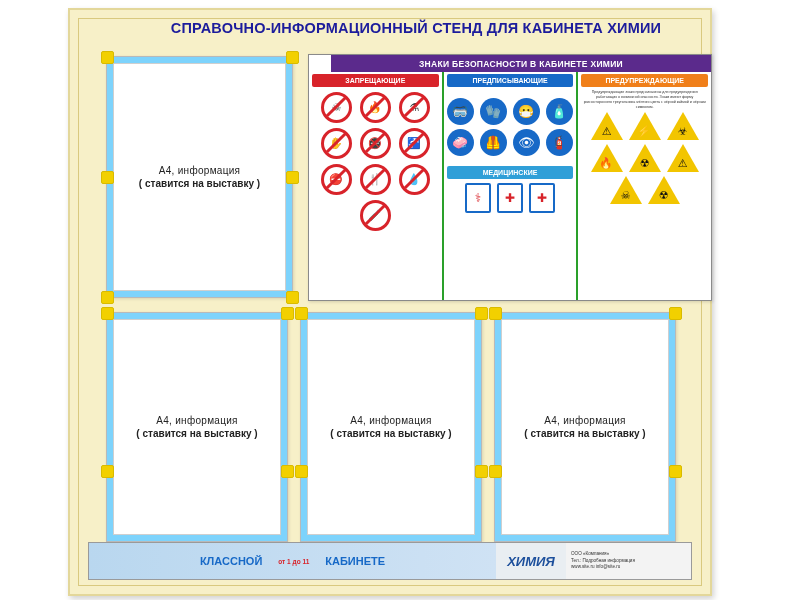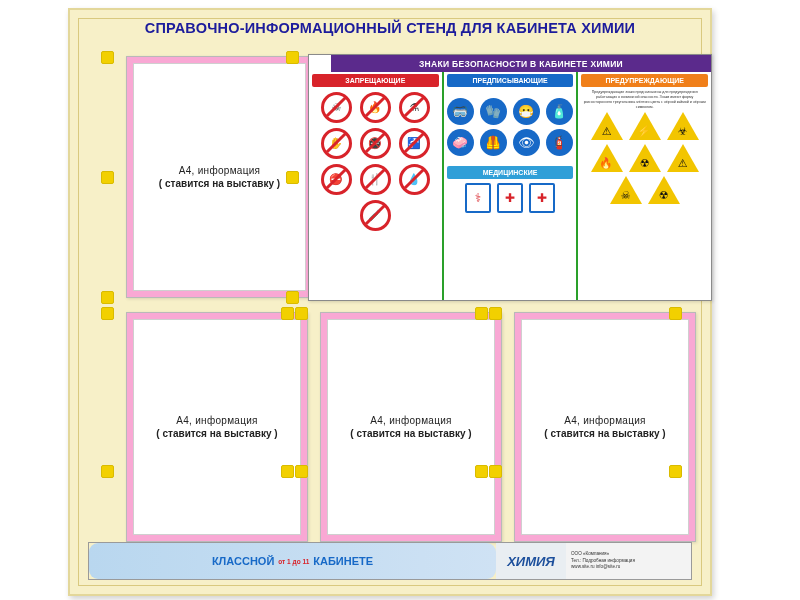--- a/index.html
+++ b/index.html
@@ -22,29 +22,29 @@
     position:absolute;left:8px;top:8px;right:8px;bottom:8px;
     border:1px solid #d9c97f;
   }
 
   .title{
     position:absolute;left:0;top:10px;width:100%;
     text-align:center;
     font-size:14.5px;font-weight:bold;color:#1c1c9c;
     letter-spacing:.2px;
     font-family:"Liberation Sans", sans-serif;
+    padding-left:26px;
   }
 
   
   .pocket{
     position:absolute;
-    background:#f9a8d4;
+    background:#7dd3fc;
     border:1px solid #b9b9b9;
     box-shadow:1px 1px 3px rgba(0,0,0,.12);
-    margin-left:20px;
   }
   .pocket .sheet{
     position:absolute;left:6px;top:6px;right:6px;bottom:6px;
     background:#fff;border:1px solid #cfcfcf;
     display:flex;flex-direction:column;align-items:center;justify-content:center;
     text-align:center;
   }
   .pocket .sheet .l1{font-size:10px;color:#222;letter-spacing:.3px;}
   .pocket .sheet .l2{font-size:10px;color:#222;margin-top:2px;font-weight:bold;}
 
@@ -117,22 +117,22 @@
     display:flex;align-items:stretch;border:1px solid #9a9a9a;
   }
   .strip .s1{
     flex:0 0 175px;background:#c38fb5;color:#ffffff;
     display:flex;align-items:center;justify-content:center;
     font-size:23px;font-weight:bold;letter-spacing:2px;
     text-shadow:1px 1px 0 #7a3f6a;
   }
   .strip .s2{
     flex:1;background:linear-gradient(90deg,#b9d7ef,#cfe2f4);
-    display:flex;align-items:center;justify-content:center;gap:4px;
-    font-size:11px;font-weight:bold;color:#1769c7;border-radius:9px;
+    display:flex;align-items:center;justify-content:center;gap:16px;
+    font-size:11px;font-weight:bold;color:#1769c7;
   }
   .strip .s2 .sm{font-size:6.5px;color:#d8232a;}
   .strip .s3{
     flex:0 0 70px;background:#e9eef2;display:flex;align-items:center;justify-content:center;
     font-size:13px;font-weight:bold;font-style:italic;color:#1c4f9c;
   }
   .strip .s4{
     flex:0 0 120px;background:#f3f3f3;display:flex;flex-direction:column;
     justify-content:center;padding-left:5px;
   }

